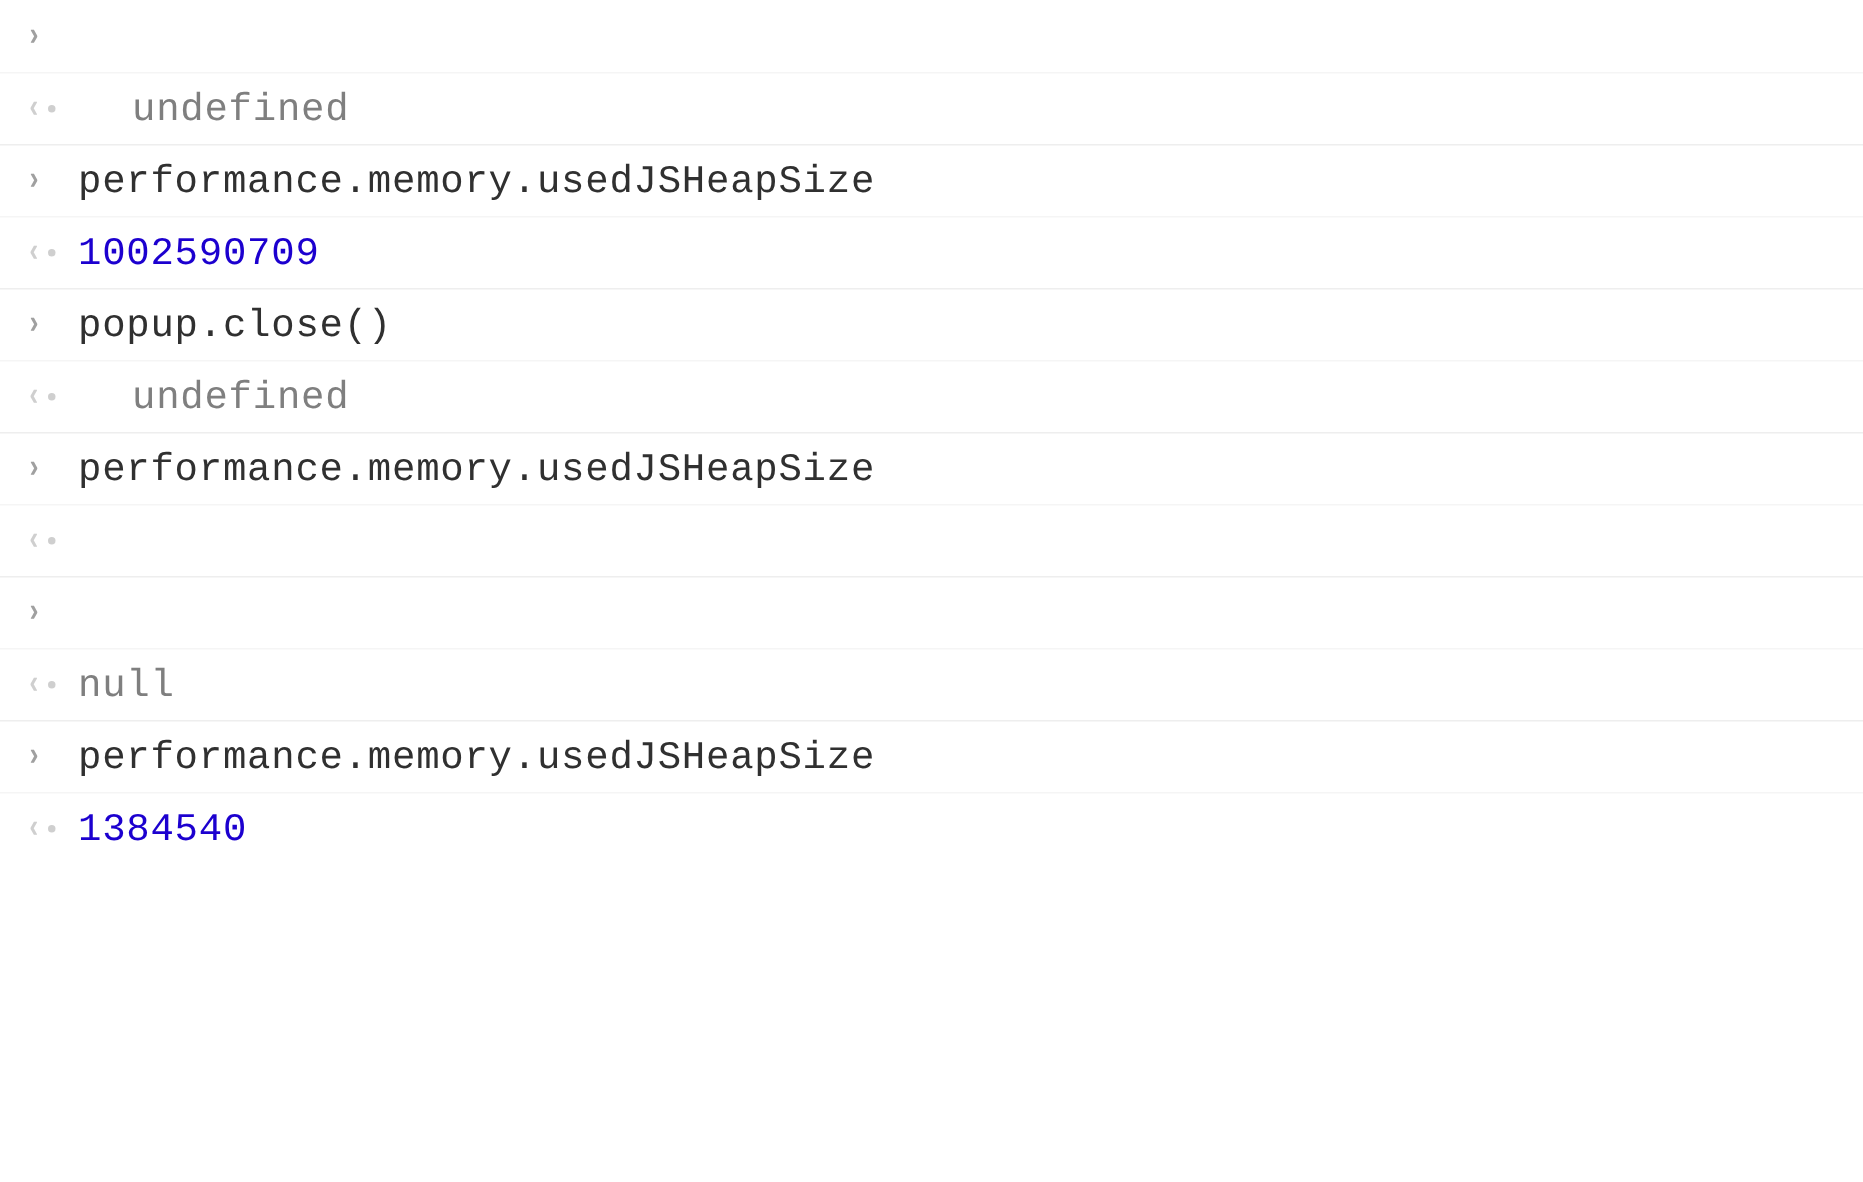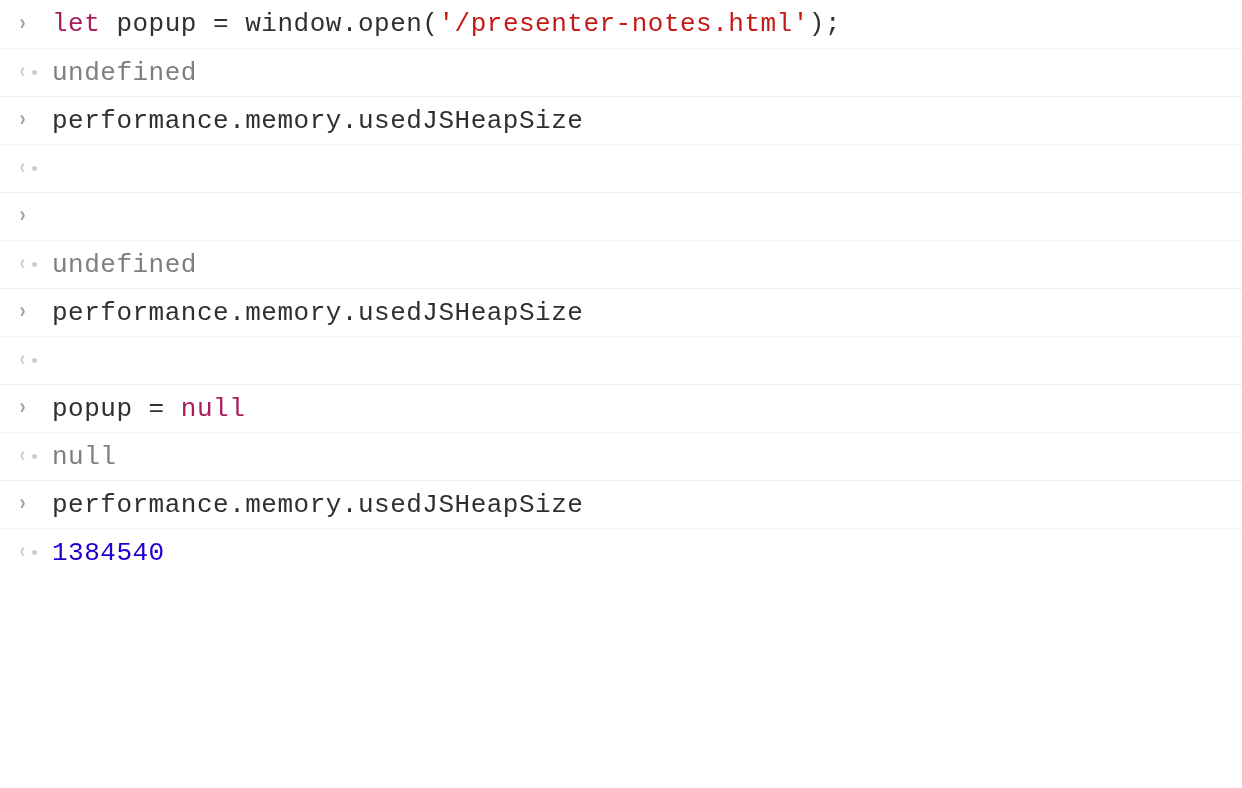--- a/index.html
+++ b/index.html
@@ -58,33 +58,62 @@
       background: #cfcfcf;
       display: inline-block;
     }
     .code {
       white-space: pre;
       letter-spacing: 0.5px;
     }
     .tok-keyword { color: #a71d5d; }
     .tok-text    { color: #303030; }
     .tok-string  { color: #c41a16; }
-    .tok-undef   { color: #7f7f7f; }
+    .tok-undef   { color: #7f7f7f; margin-left: 36px; }
     .tok-number  { color: #1c00cf; }
     .tok-null    { color: #7f7f7f; }
   </style>
 </head>
 <body>
 
 <div class="console-entries" id="console">
     <div class="row input">
       <div class="gutter">
         <span class="chevron-in">›</span>
       </div>
-      <div class="code"><span class="tok-keyword">let</span><span class="tok-text"> popup = window.open(</span><span class="tok-string">'/presenter-notes.html'</span><span class="tok-text">);</span></div>
+    </div>
+    <div class="row output">
+      <div class="gutter">
+        <span class="out-icon">
+          <span class="chevron-out">‹</span>
+          <span class="dot"></span>
+        </span>
+      </div>
+      <div class="code"><span class="tok-undef">undefined</span></div>
+    </div>
+    <div class="row input">
+      <div class="gutter">
+        <span class="chevron-in">›</span>
+      </div>
+      <div class="code"><span class="tok-text">performance.memory.usedJSHeapSize</span></div>
+    </div>
+    <div class="row output">
+      <div class="gutter">
+        <span class="out-icon">
+          <span class="chevron-out">‹</span>
+          <span class="dot"></span>
+        </span>
+      </div>
+      <div class="code"><span class="tok-number">1002590709</span></div>
+    </div>
+    <div class="row input">
+      <div class="gutter">
+        <span class="chevron-in">›</span>
+      </div>
+      <div class="code"><span class="tok-text">popup.close()</span></div>
     </div>
     <div class="row output">
       <div class="gutter">
         <span class="out-icon">
           <span class="chevron-out">‹</span>
           <span class="dot"></span>
         </span>
       </div>
       <div class="code"><span class="tok-undef">undefined</span></div>
     </div>
@@ -107,49 +136,20 @@
         <span class="chevron-in">›</span>
       </div>
     </div>
     <div class="row output">
       <div class="gutter">
         <span class="out-icon">
           <span class="chevron-out">‹</span>
           <span class="dot"></span>
         </span>
       </div>
-      <div class="code"><span class="tok-undef">undefined</span></div>
-    </div>
-    <div class="row input">
-      <div class="gutter">
-        <span class="chevron-in">›</span>
-      </div>
-      <div class="code"><span class="tok-text">performance.memory.usedJSHeapSize</span></div>
-    </div>
-    <div class="row output">
-      <div class="gutter">
-        <span class="out-icon">
-          <span class="chevron-out">‹</span>
-          <span class="dot"></span>
-        </span>
-      </div>
-    </div>
-    <div class="row input">
-      <div class="gutter">
-        <span class="chevron-in">›</span>
-      </div>
-      <div class="code"><span class="tok-text">popup = </span><span class="tok-keyword">null</span></div>
-    </div>
-    <div class="row output">
-      <div class="gutter">
-        <span class="out-icon">
-          <span class="chevron-out">‹</span>
-          <span class="dot"></span>
-        </span>
-      </div>
       <div class="code"><span class="tok-null">null</span></div>
     </div>
     <div class="row input">
       <div class="gutter">
         <span class="chevron-in">›</span>
       </div>
       <div class="code"><span class="tok-text">performance.memory.usedJSHeapSize</span></div>
     </div>
     <div class="row output">
       <div class="gutter">

